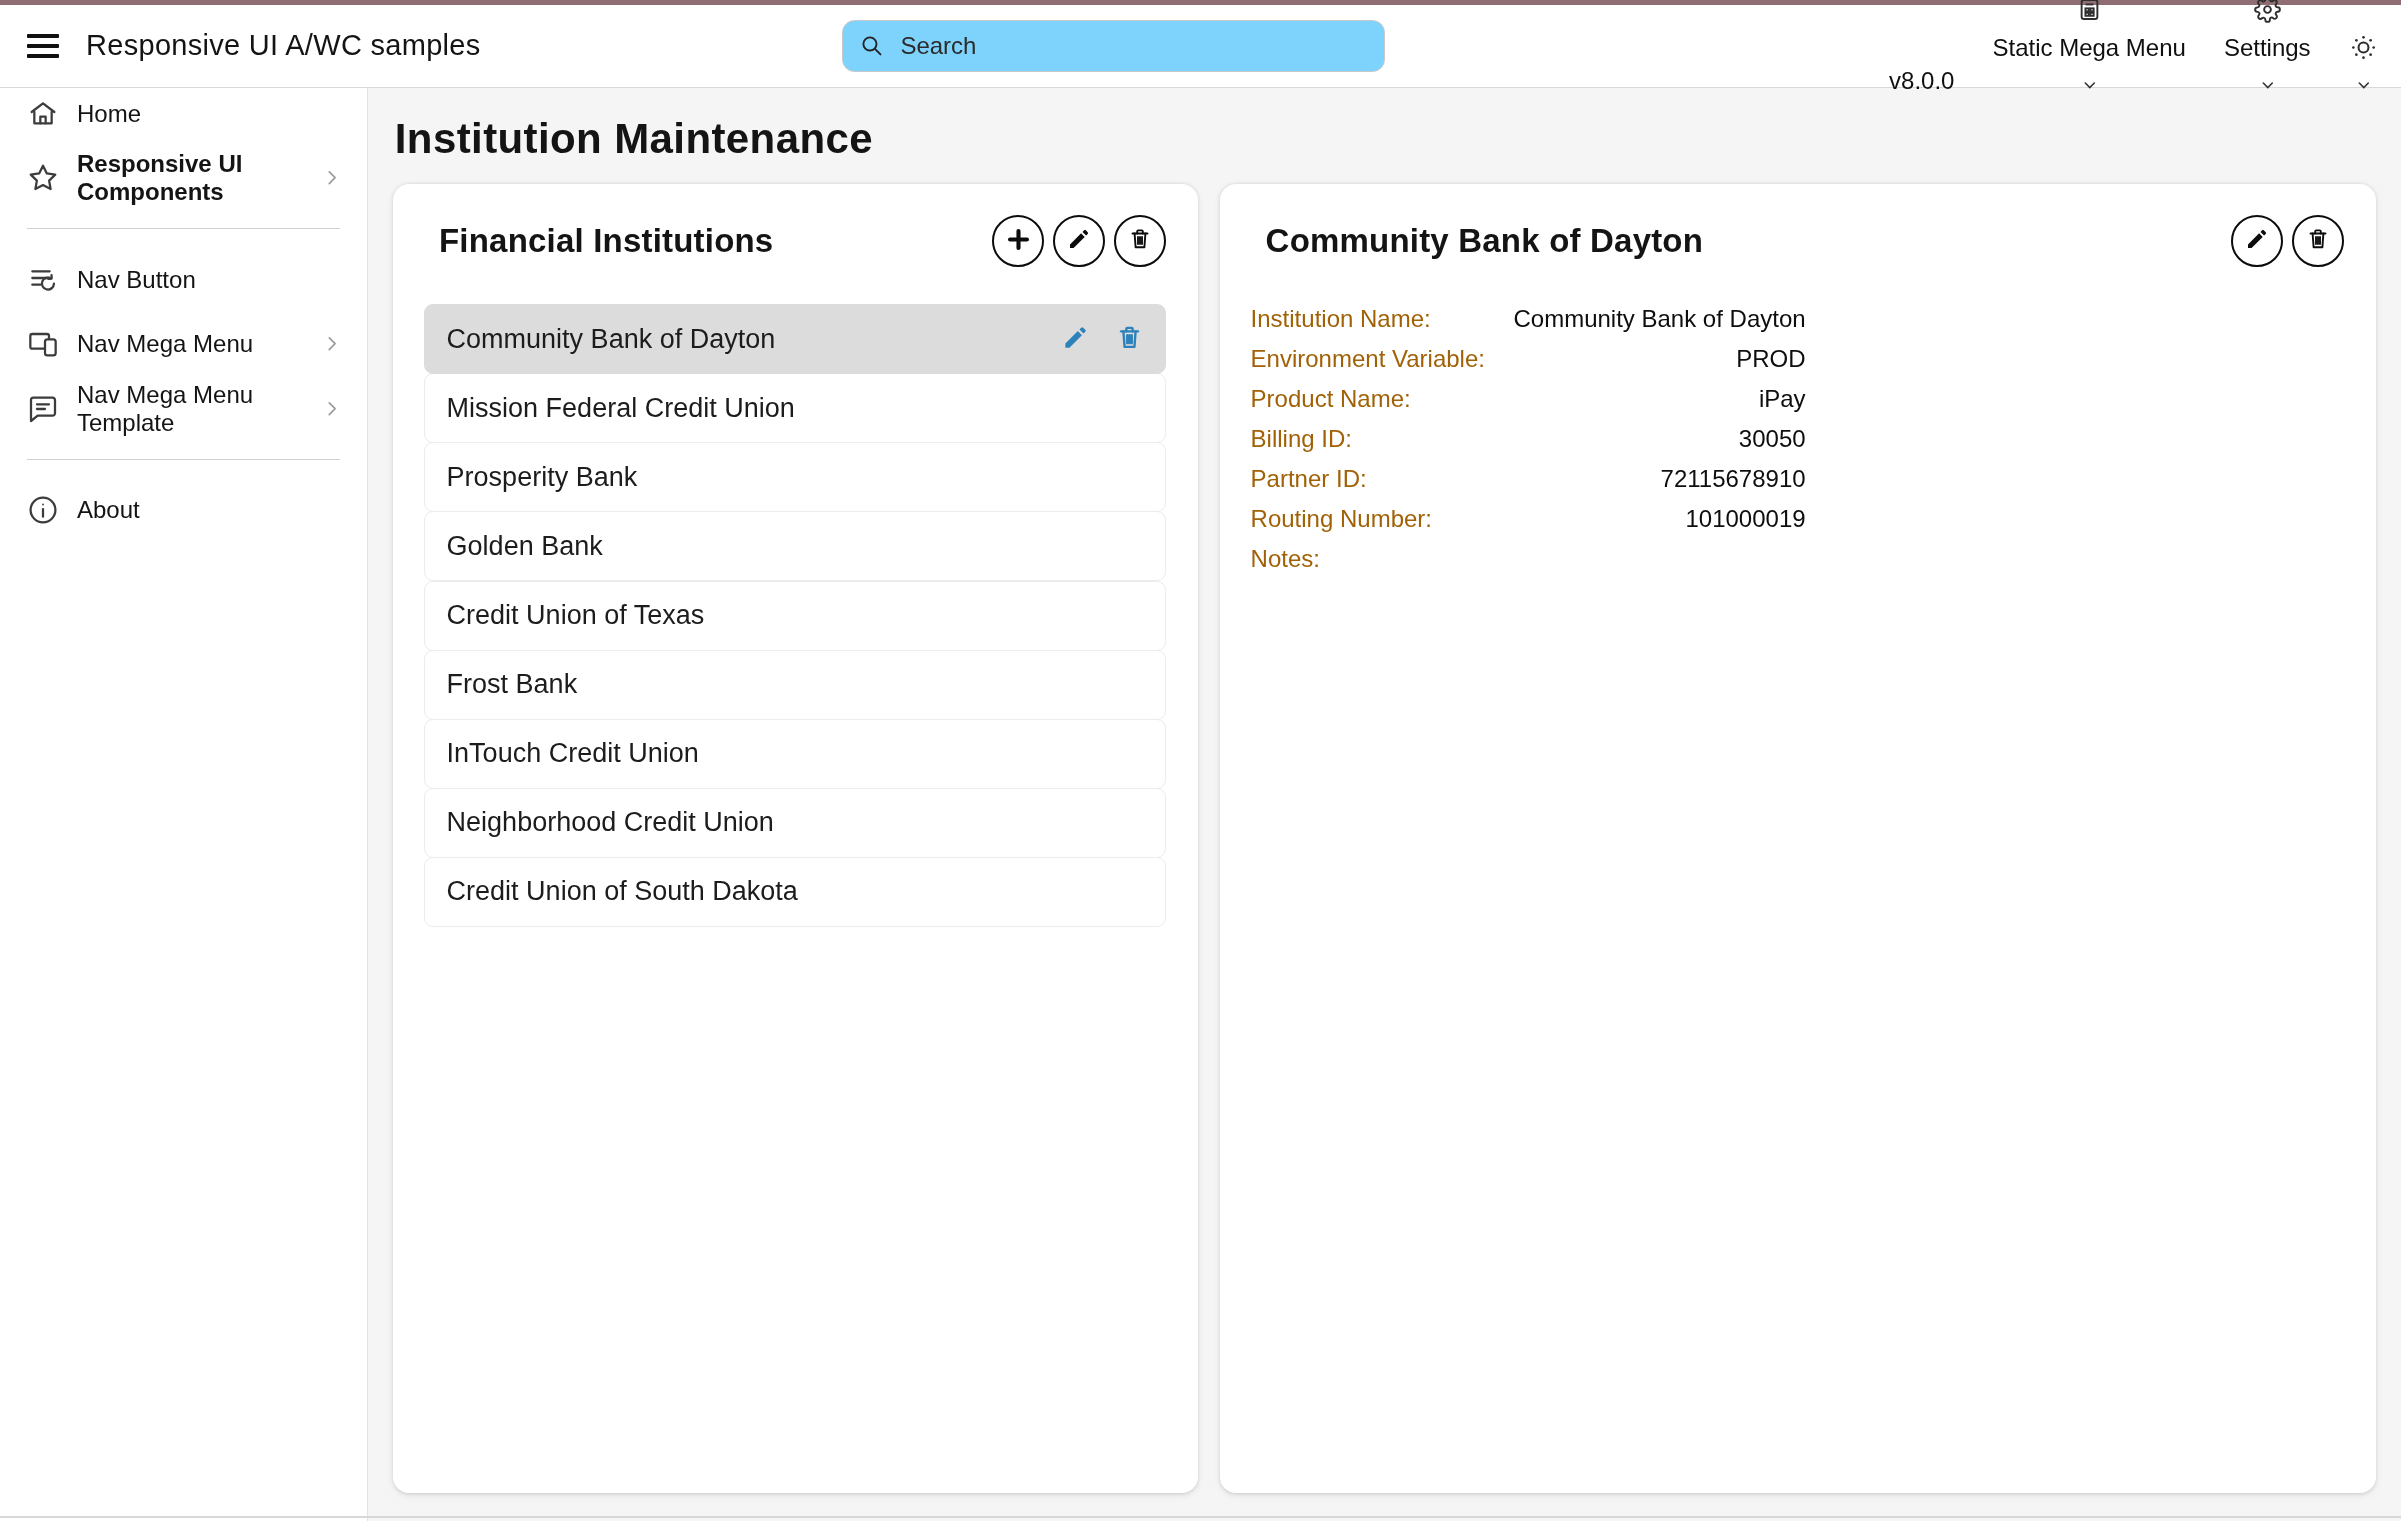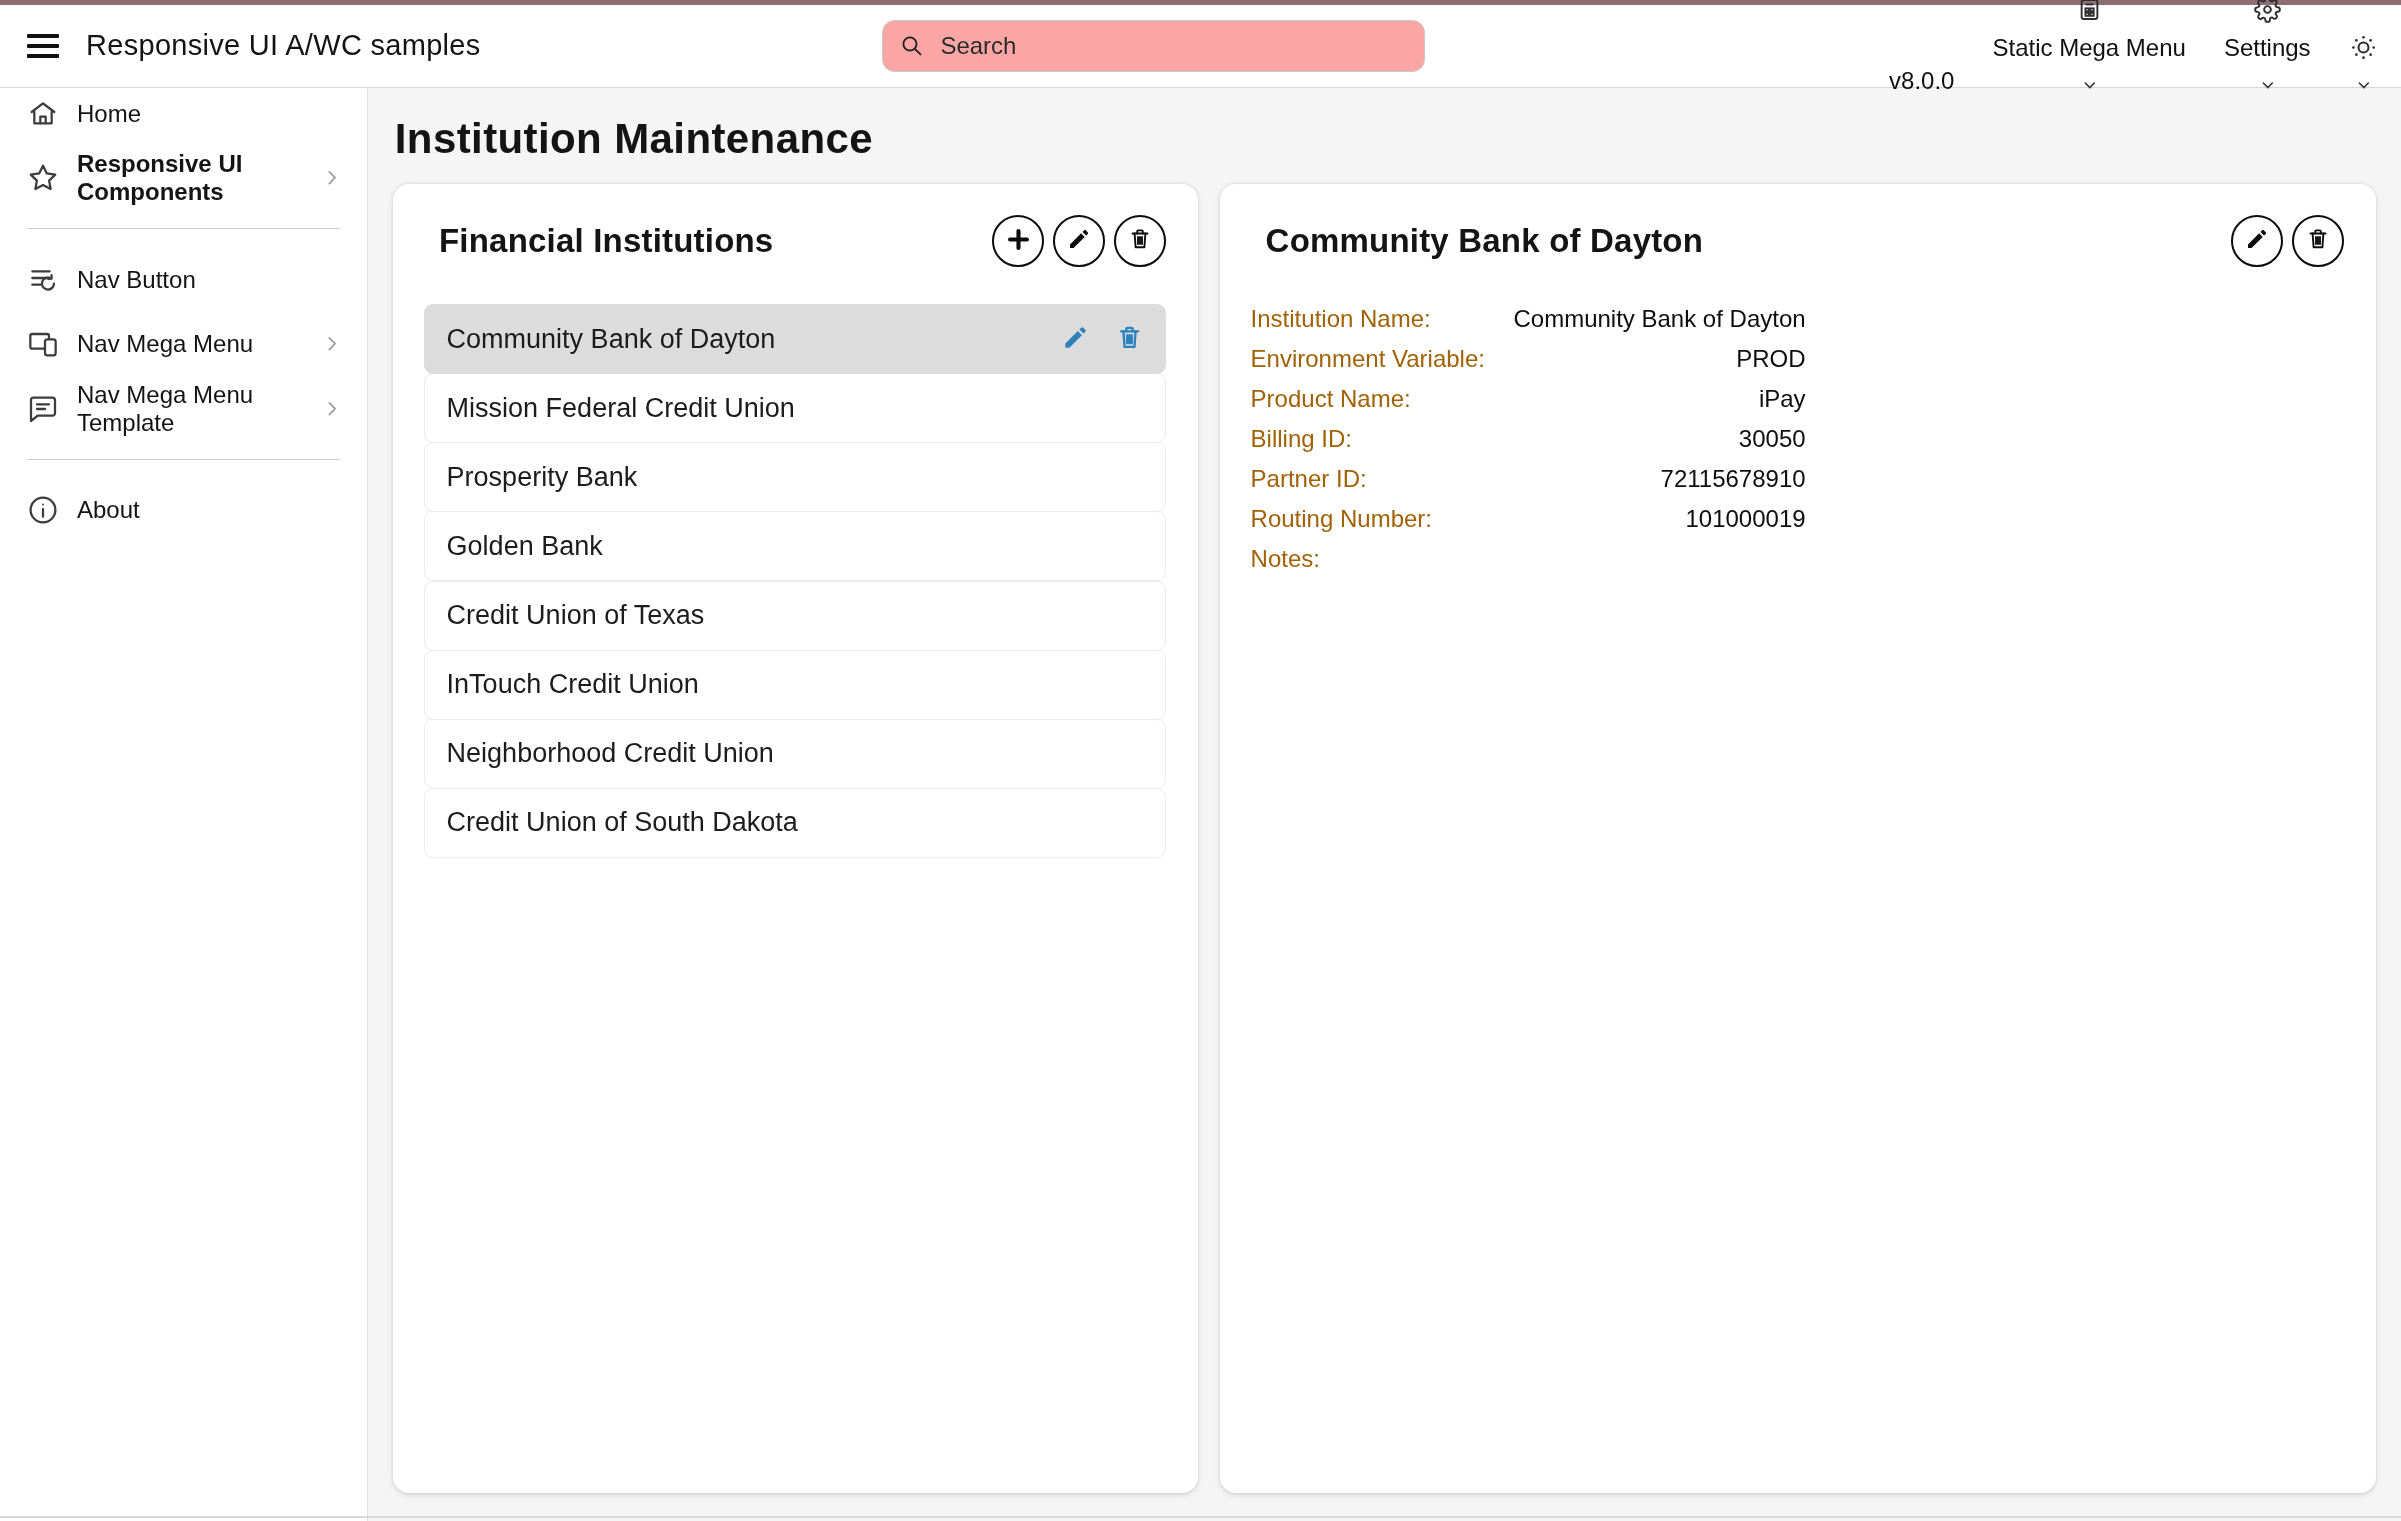--- a/index.html
+++ b/index.html
@@ -25,22 +25,22 @@
     background: none; border: none; cursor: pointer;
     display: flex; flex-direction: column; justify-content: space-between;
   }
   .hamburger span { height: 4px; background: #101010; border-radius: 0.9px; }
   .app-title { font-size: 29px; font-weight: 500; margin-left: 27px; letter-spacing: 0.3px; }
 
   .search-box {
     position: absolute; left: 842px; top: 15.3px;
     width: 543px; height: 52px;
     border: 1.8px solid #c9c9c9; border-radius: 12.6px;
-    background: #fca5a5;
-    display: flex; align-items: center; gap: 14.4px; padding: 0 16px; margin-left: 40px;
+    background: #7dd3fc;
+    display: flex; align-items: center; gap: 14.4px; padding: 0 16px;
   }
   .search-box svg { flex: none; color: #222; }
   .search-box input {
     border: none; outline: none; width: 100%;
     font: 24px "Liberation Sans", sans-serif; color: #111; background: transparent;
   }
   .search-box input::placeholder { color: #2b2b2b; opacity: 1; }
 
   .topbar-right { margin-left: auto; display: flex; align-items: flex-end; gap: 38px; }
   .version { font-size: 24px; color: #101010; }
@@ -341,20 +341,23 @@
             <div class="fi-row">
               <span>Prosperity Bank</span>
             </div>
             <div class="fi-row">
               <span>Golden Bank</span>
             </div>
             <div class="fi-row">
               <span>Credit Union of Texas</span>
             </div>
             <div class="fi-row">
+              <span>Frost Bank</span>
+            </div>
+            <div class="fi-row">
               <span>InTouch Credit Union</span>
             </div>
             <div class="fi-row">
               <span>Neighborhood Credit Union</span>
             </div>
             <div class="fi-row">
               <span>Credit Union of South Dakota</span>
             </div>
           </div>
       </section>

